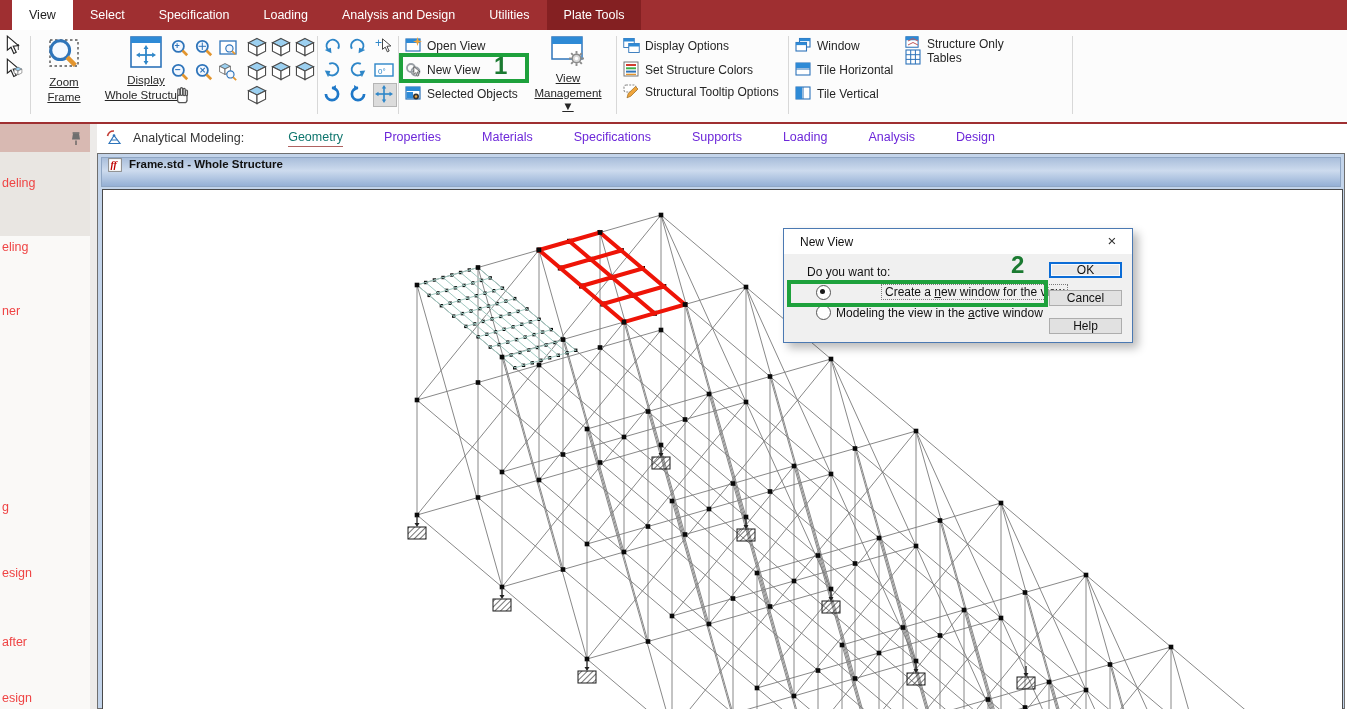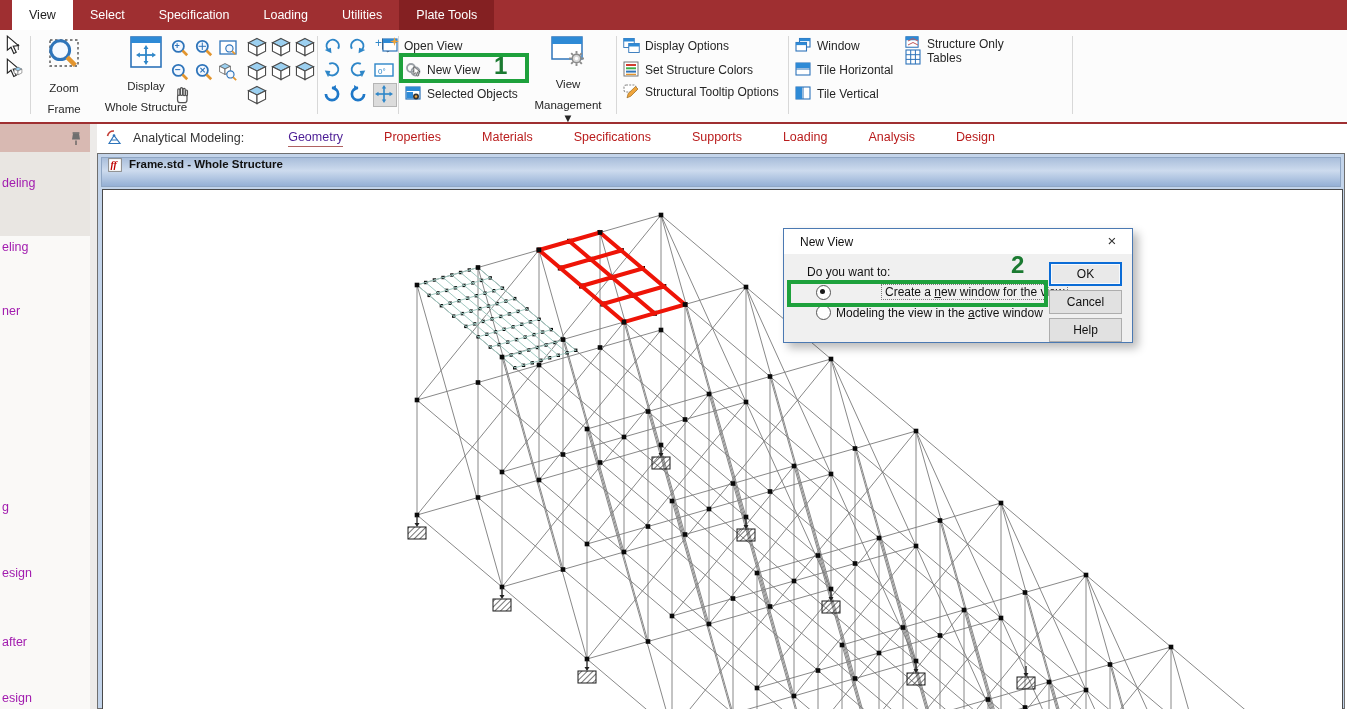--- a/index.html
+++ b/index.html
@@ -9,50 +9,50 @@
   
   #tabrow{left:0;top:0;width:1347px;height:30px;background:#9f2f31;display:flex;align-items:stretch;padding-left:12px;box-sizing:border-box;}
   .tab{color:#fff;font-size:12.5px;line-height:30px;padding:0 17px;cursor:default;white-space:nowrap;}
   .tab.active{background:#fff;color:#1d1d1d;}
   .tab.ctx{background:#842022;}
   
   #ribbon{left:0;top:30px;width:1347px;height:92px;background:#fcfcfc;border-bottom:2px solid #9f2f31;box-sizing:content-box;}
   .vsep{position:absolute;top:6px;height:78px;width:1px;background:#d8d8d8;}
   .gl{position:absolute;top:100px;font-size:12px;color:#8f8f8f;text-align:center;}
   .bigbtn{position:absolute;top:4px;display:flex;flex-direction:column;align-items:center;color:#262626;font-size:11.5px;line-height:13px;text-align:center;}
-  .bigbtn .lab{margin-top:8px;}
+  .bigbtn .lab{margin-top:2px;text-decoration:underline;}
   .sicon{position:absolute;width:20px;height:20px;}
   .cicon{position:absolute;width:22px;height:22px;}
   .rowitem{position:absolute;display:flex;align-items:center;font-size:12px;color:#262626;white-space:nowrap;}
   .rowitem svg{margin-right:5px;flex:none;}
   .pressed{background:#dcdcdc;outline:1px solid #b5b5b5;}
   
   #wfbar{left:97px;top:124px;width:1250px;height:28px;background:#fff;display:flex;align-items:center;}
   #wfbar .wflabel{font-size:12.5px;color:#333;margin-left:10px;margin-right:44px;}
-  .wfitem{font-size:12.5px;color:#b91c1c;margin-right:41px;white-space:nowrap;}
-  .wfitem.active{color:#4c1d95;border-bottom:1.5px solid #b06260;padding-bottom:2px;}
+  .wfitem{font-size:12.5px;color:#6d28d9;margin-right:41px;white-space:nowrap;}
+  .wfitem.active{color:#0f766e;border-bottom:1.5px solid #b06260;padding-bottom:2px;}
   
   #sbhead{left:0;top:124px;width:90px;height:28px;background:#d8b9b2;}
   #sbbody{left:0;top:152px;width:90px;height:557px;background:#faf9f7;}
   #sbband{position:absolute;left:0;top:0;width:90px;height:84px;background:#e9e6e2;}
-  .sbitem{position:absolute;left:2px;font-size:12.5px;color:#a21caf;}
+  .sbitem{position:absolute;left:2px;font-size:12.5px;color:#ef4444;}
   #gapstrip{left:90px;top:124px;width:7px;height:585px;background:#edebe9;}
   
   #mdiwin{left:97px;top:153px;width:1248px;height:556px;background:#c3d4ea;border:1px solid #6f6f6f;box-sizing:border-box;}
   #mdititle{left:101px;top:157px;width:1240px;height:30px;display:flex;
      background:linear-gradient(180deg,#a9bedb 0%,#cddbee 45%,#95b0d5 100%);border:1px solid #8fa6c4;box-sizing:border-box;}
   #mdititle .t{font-size:11.5px;font-weight:bold;color:#111;margin-left:7px;}
   #canvas{left:102px;top:189px;width:1239px;height:519px;background:#fff;border:1px solid #4a4a4a;overflow:hidden;}
   
   #dlg{left:783px;top:228px;width:348px;height:113px;background:#f0f0f0;border:1px solid #4b79b2;
        box-shadow:5px 5px 9px rgba(0,0,0,.28);font-size:12px;color:#111;}
   #dlgtitle{position:absolute;left:0;top:0;right:0;height:25px;background:#fff;display:flex;align-items:center;}
   #dlgtitle .t{font-size:12px;margin-left:16px;}
   #dlgclose{position:absolute;right:10px;top:3px;font-size:15px;color:#333;width:20px;text-align:center;}
-  .dlgbtn{position:absolute;left:265px;width:73px;height:24px;background:#e1e1e1;border:1px solid #adadad;
+  .dlgbtn{position:absolute;left:265px;width:73px;height:16px;background:#e1e1e1;border:1px solid #adadad;
           font-size:12px;display:flex;align-items:center;justify-content:center;box-sizing:border-box;}
   .dlgbtn.def{border:2px solid #0b6cd6;background:#e9e9e9;box-shadow:inset 0 0 0 1px #f6fafe;}
   .radiorow{position:absolute;display:flex;align-items:center;}
   .radio{width:13px;height:13px;border:1px solid #565656;border-radius:50%;background:#fff;margin-right:5px;position:relative;flex:none;}
   .radio.sel::after{content:"";position:absolute;left:3px;top:3px;width:5px;height:5px;border-radius:50%;background:#1a1a1a;}
   .rlabel{white-space:nowrap;}
   .rlabel.focus{border:1px dotted #7a7a7a;padding:0 3px;margin-left:45px;}
   .accel{text-decoration:underline;}
   
   .annbox{position:absolute;border:4px solid #1ea13c;background:transparent;z-index:40;}
@@ -182,20 +182,21 @@
         <circle cx="9" cy="6.5" r="1.3" fill="#2e74ba"></circle>
       </symbol>
   </defs>
 </svg>
 
 <div id="tabrow" class="abs">
     <div class="tab active">View</div>
     <div class="tab">Select</div>
     <div class="tab">Specification</div>
     <div class="tab">Loading</div>
+    <div class="tab">Analysis and Design</div>
     <div class="tab">Utilities</div>
     <div class="tab ctx">Plate Tools</div>
   </div>
 
 <div id="ribbon" class="abs">
 
   <div class="sicon" style="left:4px;top:5px">
       <svg width="20" height="20">
         <use href="#s-cursor"></use>
         <text x="13" y="15" font-size="9" fill="#222">I</text>
@@ -358,21 +359,21 @@
         <use href="#s-rot" width="20" height="20"></use>
       </svg>
     </div>
   <div class="cicon pressed" style="left:374px;top:54px">
       <svg width="20" height="20">
         <use href="#s-move" x="1" y="1" width="18" height="18"></use>
       </svg>
     </div>
   <div class="vsep" style="left:398px"></div>
 
-  <div class="rowitem" style="left:382px;top:7px">
+  <div class="rowitem" style="left:405px;top:7px">
     <svg width="17" height="17">
         <use href="#s-win" width="16" height="16"></use>
         <use href="#s-star" x="8" y="0" width="9" height="9"></use>
       </svg>
     <span>Open View</span>
   </div>
   <div class="rowitem" style="left:405px;top:31px">
     <svg width="17" height="17">
         <circle cx="6" cy="7" r="4" fill="none" stroke="#9aa0a6" stroke-width="1.8"></circle>
         <circle cx="10.5" cy="10.5" r="4" fill="none" stroke="#9aa0a6" stroke-width="1.8"></circle>

